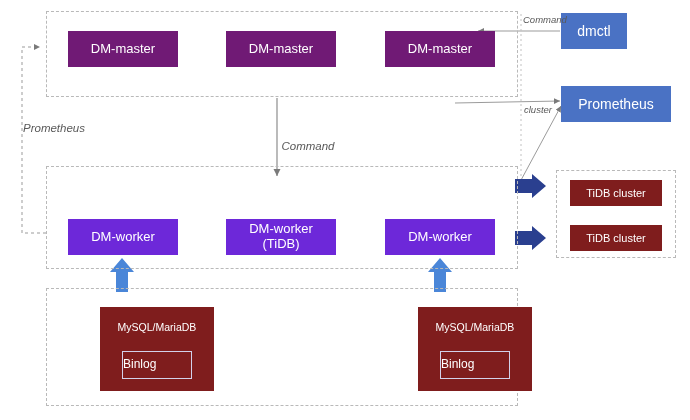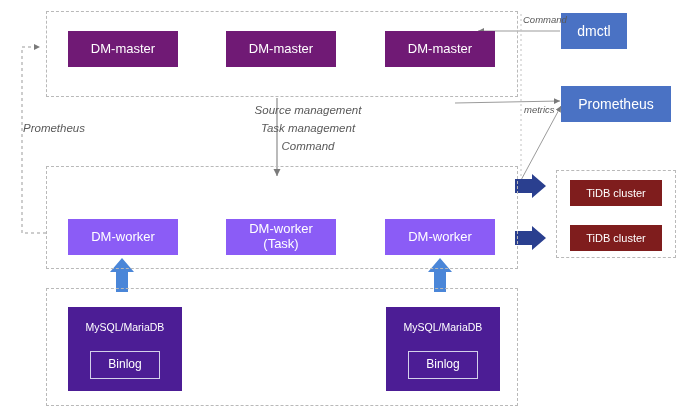--- a/index.html
+++ b/index.html
@@ -7,26 +7,26 @@
        font-family:"Liberation Sans","DejaVu Sans",sans-serif;}
   #stage{position:absolute;left:0;top:0;width:690px;height:420px;}
   .svg-layer{position:absolute;left:0;top:0;width:690px;height:420px;}
   .box{position:absolute;box-sizing:border-box;display:flex;
        align-items:center;justify-content:center;text-align:center;
        color:#ffffff;line-height:1.15;}
   .group{position:absolute;box-sizing:border-box;
          border:1px dashed #b9b9b9;background:transparent;}
   .lbl{position:absolute;color:#595959;white-space:pre;font-style:italic;}
   .master{background:#701a75;font-size:13px;}
-  .worker{background:#8b5cf6;font-size:13px;}
+  .worker{background:#6d28d9;font-size:13px;}
   .tidb{background:#7f1d1d;font-size:11px;}
-  .mysql{background:#4c1d95;}
+  .mysql{background:#7f1d1d;margin-left:32px;}
   .mysql .title{position:absolute;left:0;right:0;top:14px;font-size:10.5px;color:#fff;}
   .binlog{position:absolute;box-sizing:border-box;border:1.2px solid #d3d1ea;
-          display:flex;align-items:center;justify-content:center;
+          display:flex;align-items:center;justify-content:flex-start;
           color:#fff;font-size:12px;background:transparent;}
   .dmctl{background:#4a72c4;font-size:14px;}
   .prom{background:#4a72c4;font-size:14px;}
   .tiny{font-size:9.5px;}
   .mid{font-size:11.5px;}
 </style>
 </head>
 <body>
 
 <div id="stage">
@@ -78,21 +78,21 @@
   </div>
   <div class="box master" style="left:385px;top:31px;width:110px;height:36px;">
     <span>DM-master</span>
   </div>
 
   <div class="box worker" style="left:68px;top:219px;width:110px;height:36px;">
     <span>DM-worker</span>
   </div>
   <div class="box worker" style="left:226px;top:219px;width:110px;height:36px;flex-direction:column;">
     <span>DM-worker</span>
-    <span>(Task)</span>
+    <span>(TiDB)</span>
   </div>
   <div class="box worker" style="left:385px;top:219px;width:110px;height:36px;">
     <span>DM-worker</span>
   </div>
 
   <div class="box mysql" style="left:68px;top:307px;width:114px;height:84px;">
     <span class="title">MySQL/MariaDB</span>
     <div class="binlog" style="left:22px;top:44px;width:70px;height:28px;">
       <span>Binlog</span>
     </div>
@@ -112,20 +112,18 @@
   </div>
 
   <div class="box dmctl" style="left:561px;top:13px;width:66px;height:36px;">
     <span>dmctl</span>
   </div>
   <div class="box prom" style="left:561px;top:86px;width:110px;height:36px;">
     <span>Prometheus</span>
   </div>
 
   <div class="lbl tiny" style="left:523px;top:14px;">Command</div>
-  <div class="lbl tiny" style="left:524px;top:104px;">metrics</div>
+  <div class="lbl tiny" style="left:524px;top:104px;">cluster</div>
   <div class="lbl mid" style="left:23px;top:122px;">Prometheus</div>
 
-  <div class="lbl mid" style="left:228px;top:104px;width:160px;text-align:center;">Source management</div>
-  <div class="lbl mid" style="left:228px;top:122px;width:160px;text-align:center;">Task management</div>
   <div class="lbl mid" style="left:228px;top:140px;width:160px;text-align:center;">Command</div>
 
 </div>
 
 </body></html>

